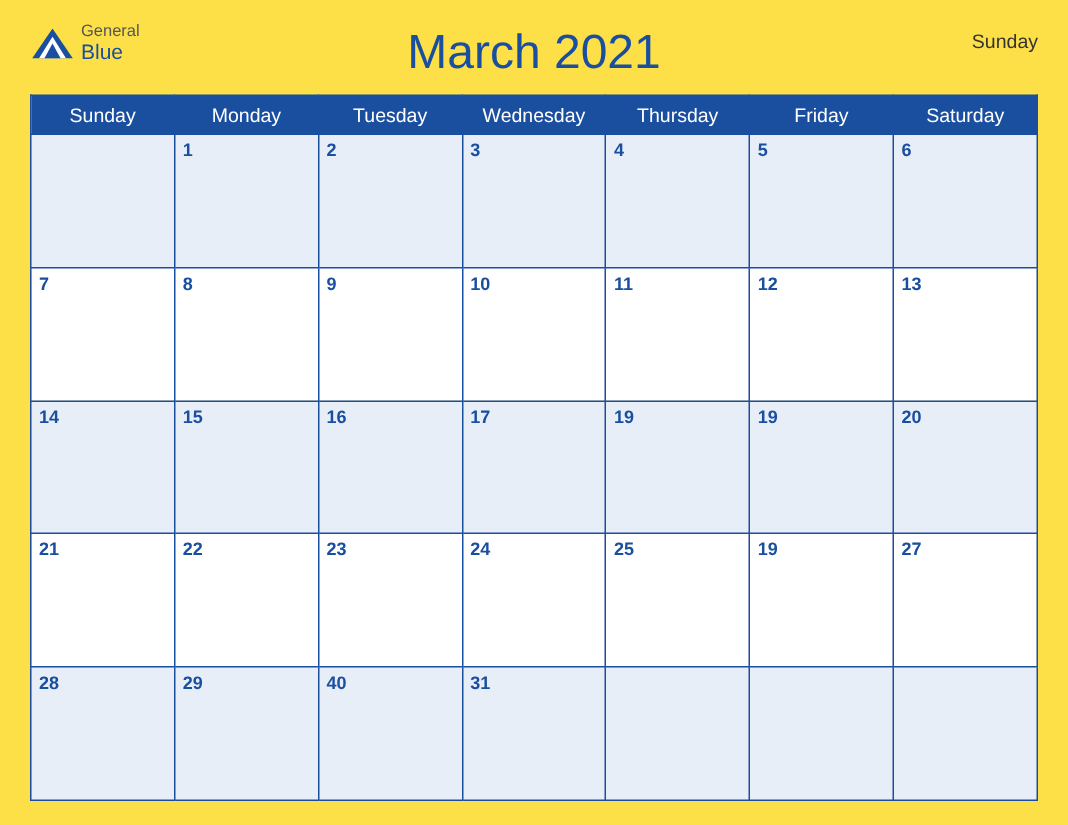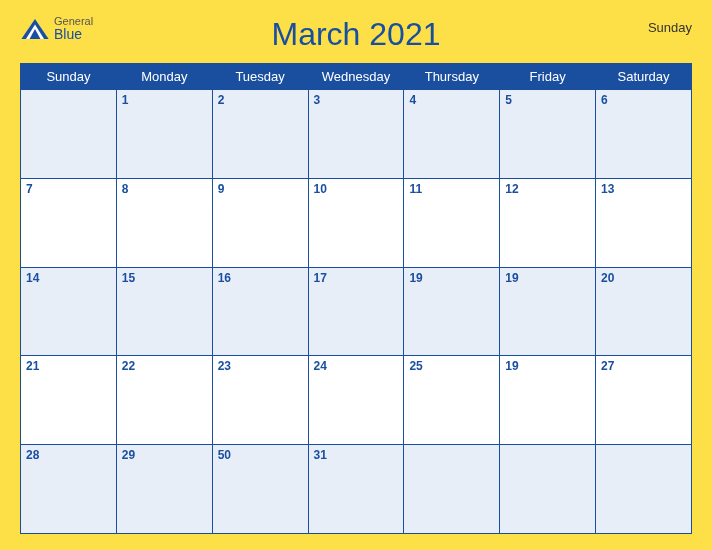--- a/index.html
+++ b/index.html
@@ -243,21 +243,21 @@
           </td>
         </tr>
         <tr class="row-odd">
           <td>
             <span class="day-number">28</span>
           </td>
           <td>
             <span class="day-number">29</span>
           </td>
           <td>
-            <span class="day-number">50</span>
+            <span class="day-number">40</span>
           </td>
           <td>
             <span class="day-number">31</span>
           </td>
           <td>
             <span class="day-number empty"></span>
           </td>
           <td>
             <span class="day-number empty"></span>
           </td>

